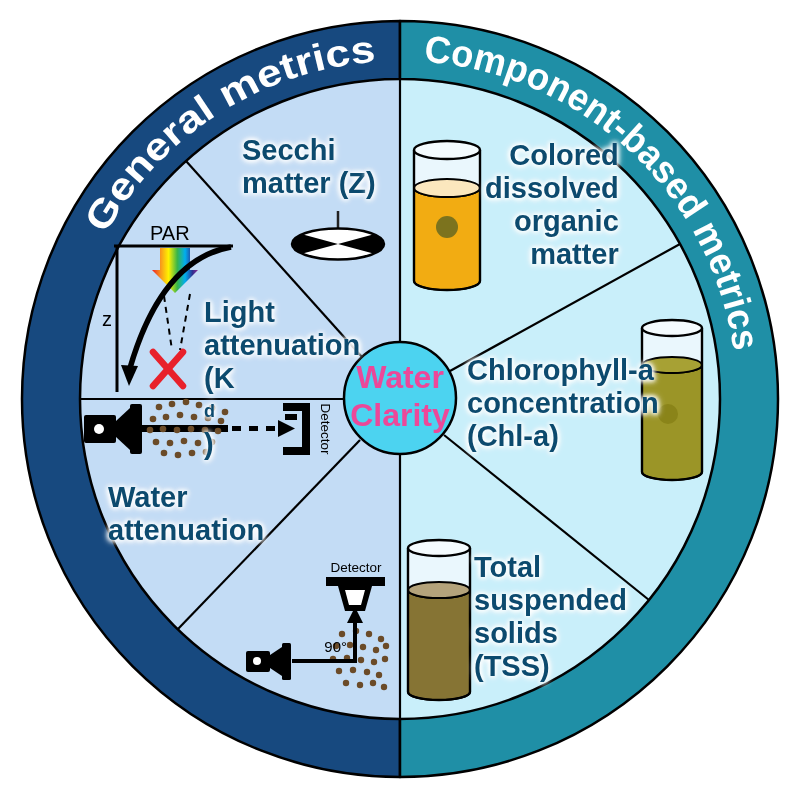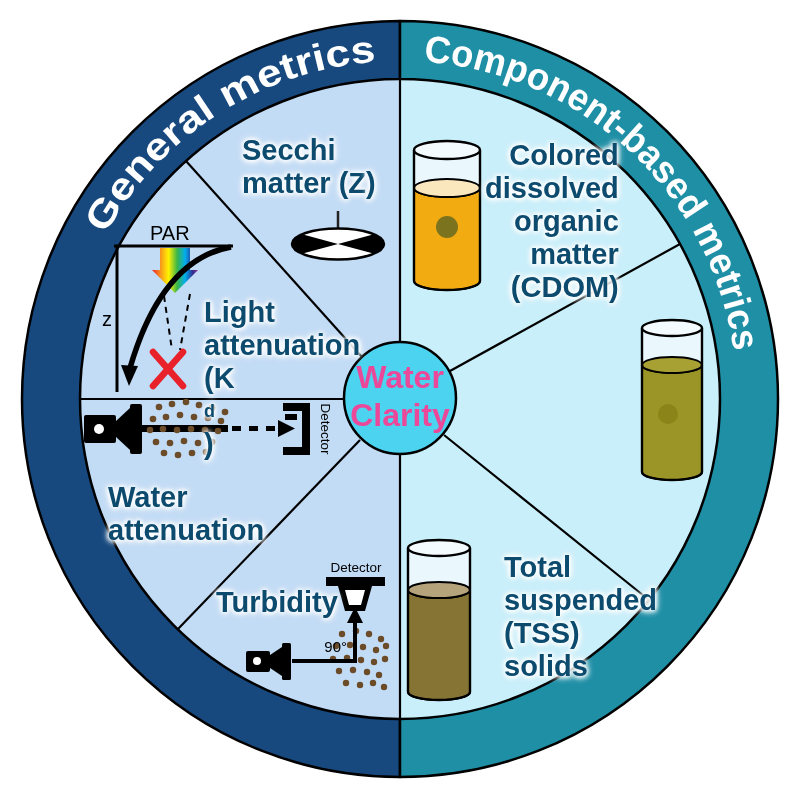--- a/index.html
+++ b/index.html
@@ -225,33 +225,34 @@
   <span>Light</span>
   <span>attenuation</span>
   <span><span class="inline">(K</span><span class="sub">d</span><span class="inline">)</span></span>
 </div>
 
 <div class="lbl" style="left:108px;top:481px;">
   <span>Water</span>
   <span>attenuation</span>
 </div>
 
-<div class="lbl" style="left:216px;top:586px;">
-  <span>Turbidity</span>
-</div>
 
 <div class="lbl" style="left:485px;top:139px;text-align:right;">
   <span>Colored</span>
   <span>dissolved</span>
   <span>organic</span>
   <span>matter</span>
-  <span>(CDOM)</span>
-</div>
-
-
-<div class="lbl" style="left:474px;top:551px;margin-left:30px;">
+</div>
+
+<div class="lbl" style="left:467px;top:354px;">
+  <span>Chlorophyll-a</span>
+  <span>concentration</span>
+  <span>(Chl-a)</span>
+</div>
+
+<div class="lbl" style="left:474px;top:551px;">
   <span>Total</span>
   <span>suspended</span>
+  <span>solids</span>
   <span>(TSS)</span>
-  <span>solids</span>
 </div>
 
 </div>
 
 </body></html>

